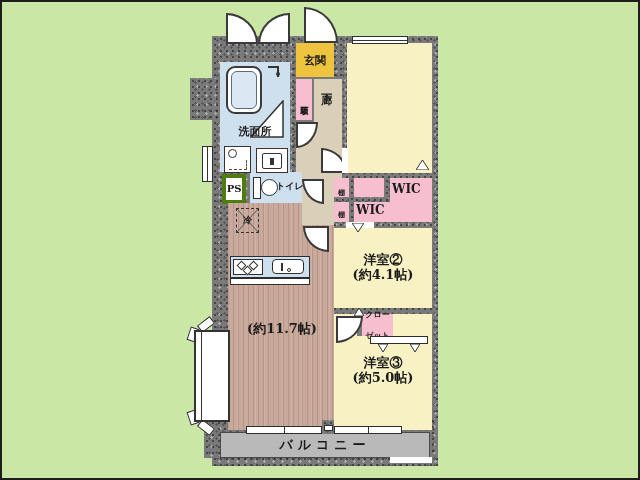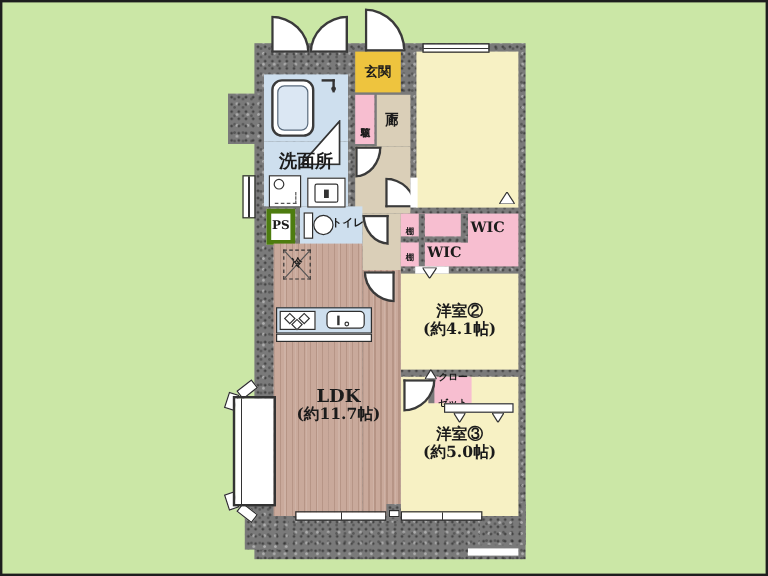--- a/index.html
+++ b/index.html
@@ -73,21 +73,21 @@
   <div class="room pink flexc" style="left:296px;top:79px;width:16px;height:41px;">
     <span class="lbl vtext" style="font-size:8px;">下駄箱</span>
   </div>
 
   <div class="room beige" style="left:314px;top:79px;width:28px;height:43px;"></div>
   <div class="room beige" style="left:296px;top:122px;width:46px;height:56px;"></div>
   <div class="room beige" style="left:302px;top:178px;width:32px;height:47px;"></div>
   <div class="lbl abs vtext" style="left:319px;top:85px;font-size:11px;z-index:5;">廊下</div>
 
   <div class="room blue" style="left:220px;top:118px;width:70px;height:54px;"></div>
-  <div class="lbl abs" style="left:222px;top:126px;width:66px;text-align:center;font-size:15px;z-index:5;">洗面所</div>
+  <div class="lbl abs" style="left:222px;top:126px;width:66px;text-align:center;font-size:11px;z-index:5;">洗面所</div>
   <div class="fixture white" style="left:224px;top:146px;width:27px;height:27px;border:1px solid #333;">
     <div class="abs" style="left:3px;top:2px;width:9px;height:9px;border:1px solid #333;border-radius:50%;"></div>
     <div class="abs" style="left:4px;top:13px;width:18px;height:10px;border-bottom:1px dashed #555;border-right:1px dashed #555;"></div>
   </div>
   <div class="fixture white" style="left:256px;top:148px;width:32px;height:25px;border:1px solid #333;">
     <div class="abs" style="left:5px;top:4px;width:20px;height:16px;border:1px solid #333;border-radius:2px;"></div>
     <div class="abs" style="left:13px;top:9px;width:4px;height:7px;background:#333;"></div>
   </div>
 
   <div class="room white bdr2 flexc" style="left:222px;top:174px;width:24px;height:30px;">
@@ -128,21 +128,20 @@
   <svg class="tri" style="left:378px;top:344px;" width="10" height="8" viewBox="0 0 10 8">
       <path d="M0 0 L10 0 L5 8 Z" fill="#fff" stroke="#333" stroke-width="1"></path>
     </svg>
   <svg class="tri" style="left:410px;top:344px;" width="10" height="8" viewBox="0 0 10 8">
       <path d="M0 0 L10 0 L5 8 Z" fill="#fff" stroke="#333" stroke-width="1"></path>
     </svg>
 
   <div class="room wood" style="left:228px;top:203px;width:74px;height:227px;"></div>
   <div class="room wood" style="left:302px;top:225px;width:32px;height:205px;"></div>
   <div class="lbl abs" style="left:226px;top:322px;width:112px;text-align:center;font-size:15px;z-index:5;">
-    <div>LDK</div>
     <div style="font-size:13px;">(約11.7帖)</div>
   </div>
 
   <div class="fixture" style="left:236px;top:208px;width:23px;height:25px;border:1px dashed #333;">
     <svg width="21" height="23" viewBox="0 0 21 23" style="position:absolute;left:0;top:0;">
         <path d="M0 0 L21 23 M21 0 L0 23" stroke="#555" stroke-width="1"></path>
       </svg>
     <div class="lbl flexc" style="position:absolute;inset:0;font-size:9px;display:flex;align-items:center;justify-content:center;background:transparent;">冷</div>
   </div>
   <div class="fixture blue bdr" style="left:230px;top:256px;width:80px;height:22px;"></div>
@@ -150,20 +149,23 @@
     <div class="diamond" style="left:4px;top:2px;"></div>
     <div class="diamond" style="left:16px;top:2px;"></div>
     <div class="diamond" style="left:10px;top:7px;"></div>
   </div>
   <div class="fixture white bdr" style="left:272px;top:259px;width:32px;height:15px;border-radius:4px;">
     <div class="abs" style="left:8px;top:3px;width:2px;height:8px;background:#333;"></div>
     <div class="abs" style="left:14px;top:8px;width:4px;height:4px;border:1px solid #333;border-radius:50%;"></div>
   </div>
   <div class="fixture white bdr" style="left:230px;top:278px;width:80px;height:7px;"></div>
 
+  <div class="room gray flexc" style="left:220px;top:432px;width:210px;height:26px;border:1px solid #4a4a4a;">
+    <span class="lbl" style="font-size:13px;letter-spacing:5px;">バルコニー</span>
+  </div>
   <div class="room white" style="left:390px;top:457px;width:42px;height:6px;z-index:3;"></div>
 
   <div class="win" style="left:352px;top:36px;width:56px;height:8px;background:linear-gradient(to bottom,#fff 3px,#333 3px,#333 4px,#fff 4px);"></div>
   <div class="win" style="left:202px;top:146px;width:11px;height:36px;background:linear-gradient(to right,#fff 4px,#333 4px,#333 5px,#fff 5px);"></div>
   <div class="win" style="left:246px;top:426px;width:76px;height:8px;background:linear-gradient(to right,#fff 37px,#333 37px,#333 38px,#fff 38px);"></div>
   <div class="wall" style="left:322px;top:420px;width:12px;height:14px;z-index:3;"></div>
   <div class="win" style="left:324px;top:425px;width:9px;height:6px;z-index:4;"></div>
   <div class="win" style="left:334px;top:426px;width:68px;height:8px;background:linear-gradient(to right,#fff 33px,#333 33px,#333 34px,#fff 34px);"></div>
 
   <div class="win" style="left:194px;top:330px;width:36px;height:92px;border:2px solid #333;background:linear-gradient(to right,#fff 5px,#333 5px,#333 6px,#fff 6px);z-index:3;"></div>

